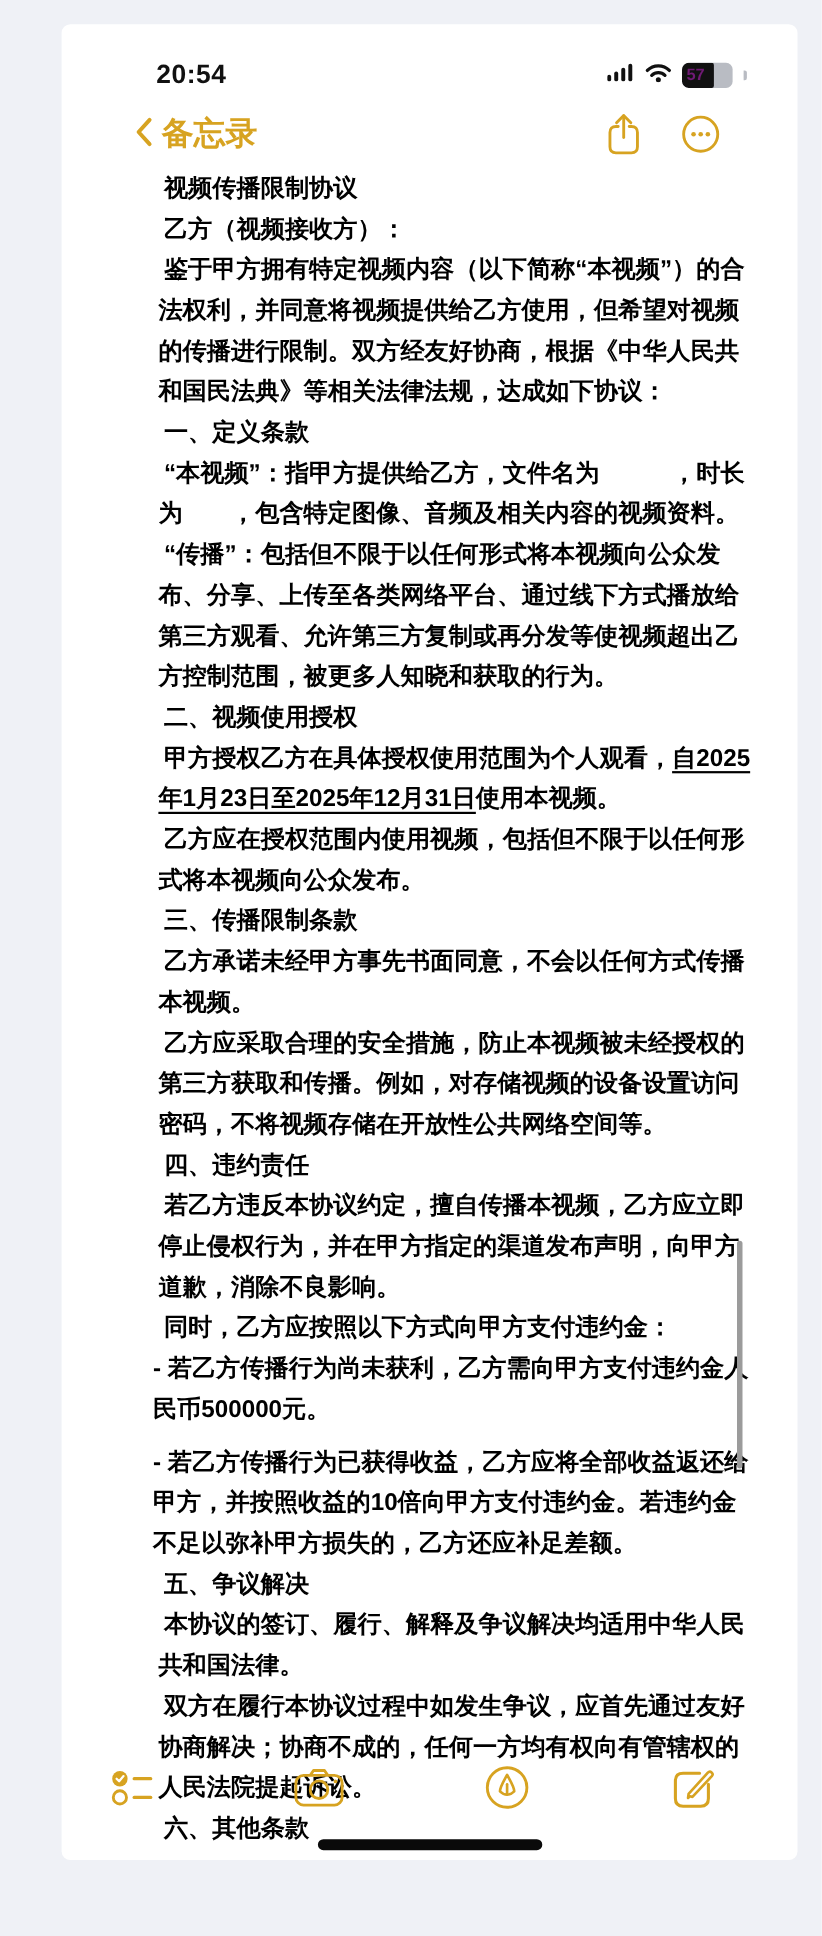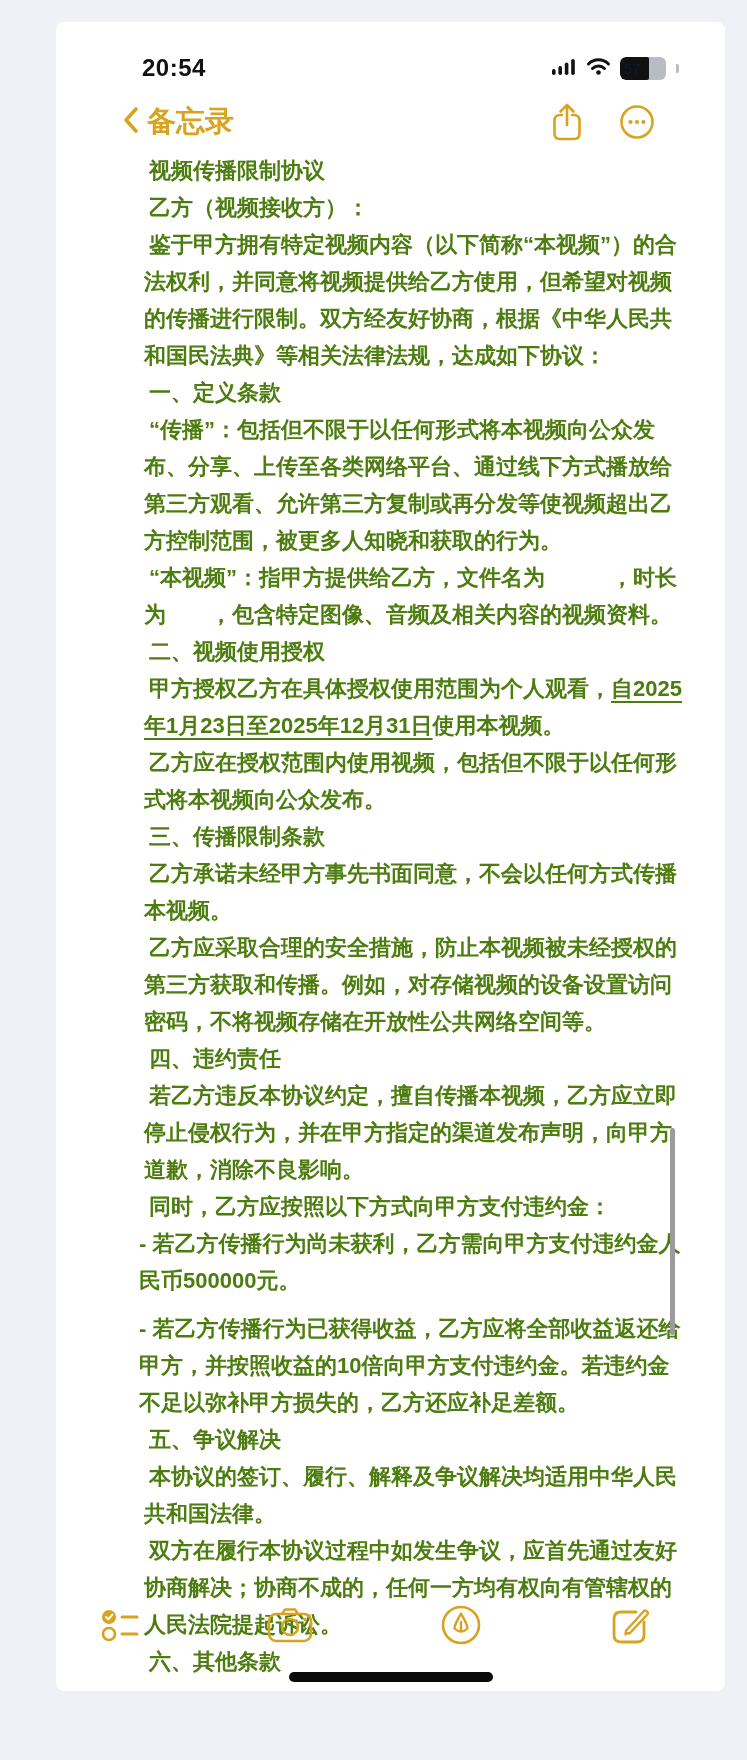--- a/index.html
+++ b/index.html
@@ -17,34 +17,34 @@
   
   .status-bar{
     display:flex;justify-content:space-between;align-items:center;
     padding:28px 46px 0 50px;height:36px;
   }
   .status-time{font-size:24px;font-weight:700;color:#111;letter-spacing:.5px;}
   .status-icons{display:flex;align-items:center;gap:9px;}
   .battery{position:relative;width:46px;height:23px;border-radius:6px;background:#b9bcc3;overflow:hidden;}
   .battery-fill{position:absolute;left:0;top:0;bottom:0;width:62%;background:#111;border-radius:6px 2px 2px 6px;}
   .battery-num{position:absolute;left:4px;top:0;width:100%;height:100%;
-    display:flex;align-items:center;color:#0f172a;font-size:15px;font-weight:700;}
+    display:flex;align-items:center;color:#701a75;font-size:15px;font-weight:700;}
   .battery-nub{width:3px;height:9px;background:#b9bcc3;border-radius:0 2px 2px 0;margin-left:1px;}
   
   .nav-bar{
     display:flex;justify-content:space-between;align-items:center;
     padding:14px 70px 0 30px;height:44px;
   }
   .nav-back{display:flex;align-items:center;gap:8px;cursor:pointer;}
   .nav-back-label{font-size:29px;font-weight:600;color:#d7a321;}
   .nav-actions{display:flex;align-items:center;gap:36px;}
   
   .note-content{
     margin:8px 0 0 52px;width:546px;
-    font-size:22px;line-height:37px;font-weight:600;color:#4d7c0f;
+    font-size:22px;line-height:37px;font-weight:600;color:#000000;
   }
   .note-content p{margin:0;text-indent:5px;}
   .note-content p.bullet{text-indent:0;margin-left:-5px;}
   .note-content p.gap{margin-top:11px;}
   .u{text-decoration:underline;text-underline-offset:5px;text-decoration-thickness:1.5px;}
   
   .scrollbar-thumb{
     position:absolute;top:1106px;right:50px;width:5px;height:207px;
     background:#9b9b9b;border-radius:3px;
   }
@@ -117,22 +117,22 @@
         </svg>
       </span>
     </span>
   </div>
 
   <div class="note-content">
     <p>视频传播限制协议</p>
     <p>乙方（视频接收方）：</p>
     <p>鉴于甲方拥有特定视频内容（以下简称“本视频”）的合法权利，并同意将视频提供给乙方使用，但希望对视频的传播进行限制。双方经友好协商，根据《中华人民共和国民法典》等相关法律法规，达成如下协议：</p>
     <p>一、定义条款</p>
+    <p>“本视频”：指甲方提供给乙方，文件名为　　　，时长为　　，包含特定图像、音频及相关内容的视频资料。</p>
     <p>“传播”：包括但不限于以任何形式将本视频向公众发布、分享、上传至各类网络平台、通过线下方式播放给第三方观看、允许第三方复制或再分发等使视频超出乙方控制范围，被更多人知晓和获取的行为。</p>
-    <p>“本视频”：指甲方提供给乙方，文件名为　　　，时长为　　，包含特定图像、音频及相关内容的视频资料。</p>
     <p>二、视频使用授权</p>
     <p><span>甲方授权乙方在具体授权使用范围为个人观看，</span><span class="u">自2025年1月23日至2025年12月31日</span><span>使用本视频。</span></p>
     <p>乙方应在授权范围内使用视频，包括但不限于以任何形式将本视频向公众发布。</p>
     <p>三、传播限制条款</p>
     <p>乙方承诺未经甲方事先书面同意，不会以任何方式传播本视频。</p>
     <p>乙方应采取合理的安全措施，防止本视频被未经授权的第三方获取和传播。例如，对存储视频的设备设置访问密码，不将视频存储在开放性公共网络空间等。</p>
     <p>四、违约责任</p>
     <p>若乙方违反本协议约定，擅自传播本视频，乙方应立即停止侵权行为，并在甲方指定的渠道发布声明，向甲方道歉，消除不良影响。</p>
     <p>同时，乙方应按照以下方式向甲方支付违约金：</p>
     <p class="bullet">- 若乙方传播行为尚未获利，乙方需向甲方支付违约金人民币500000元。</p>

